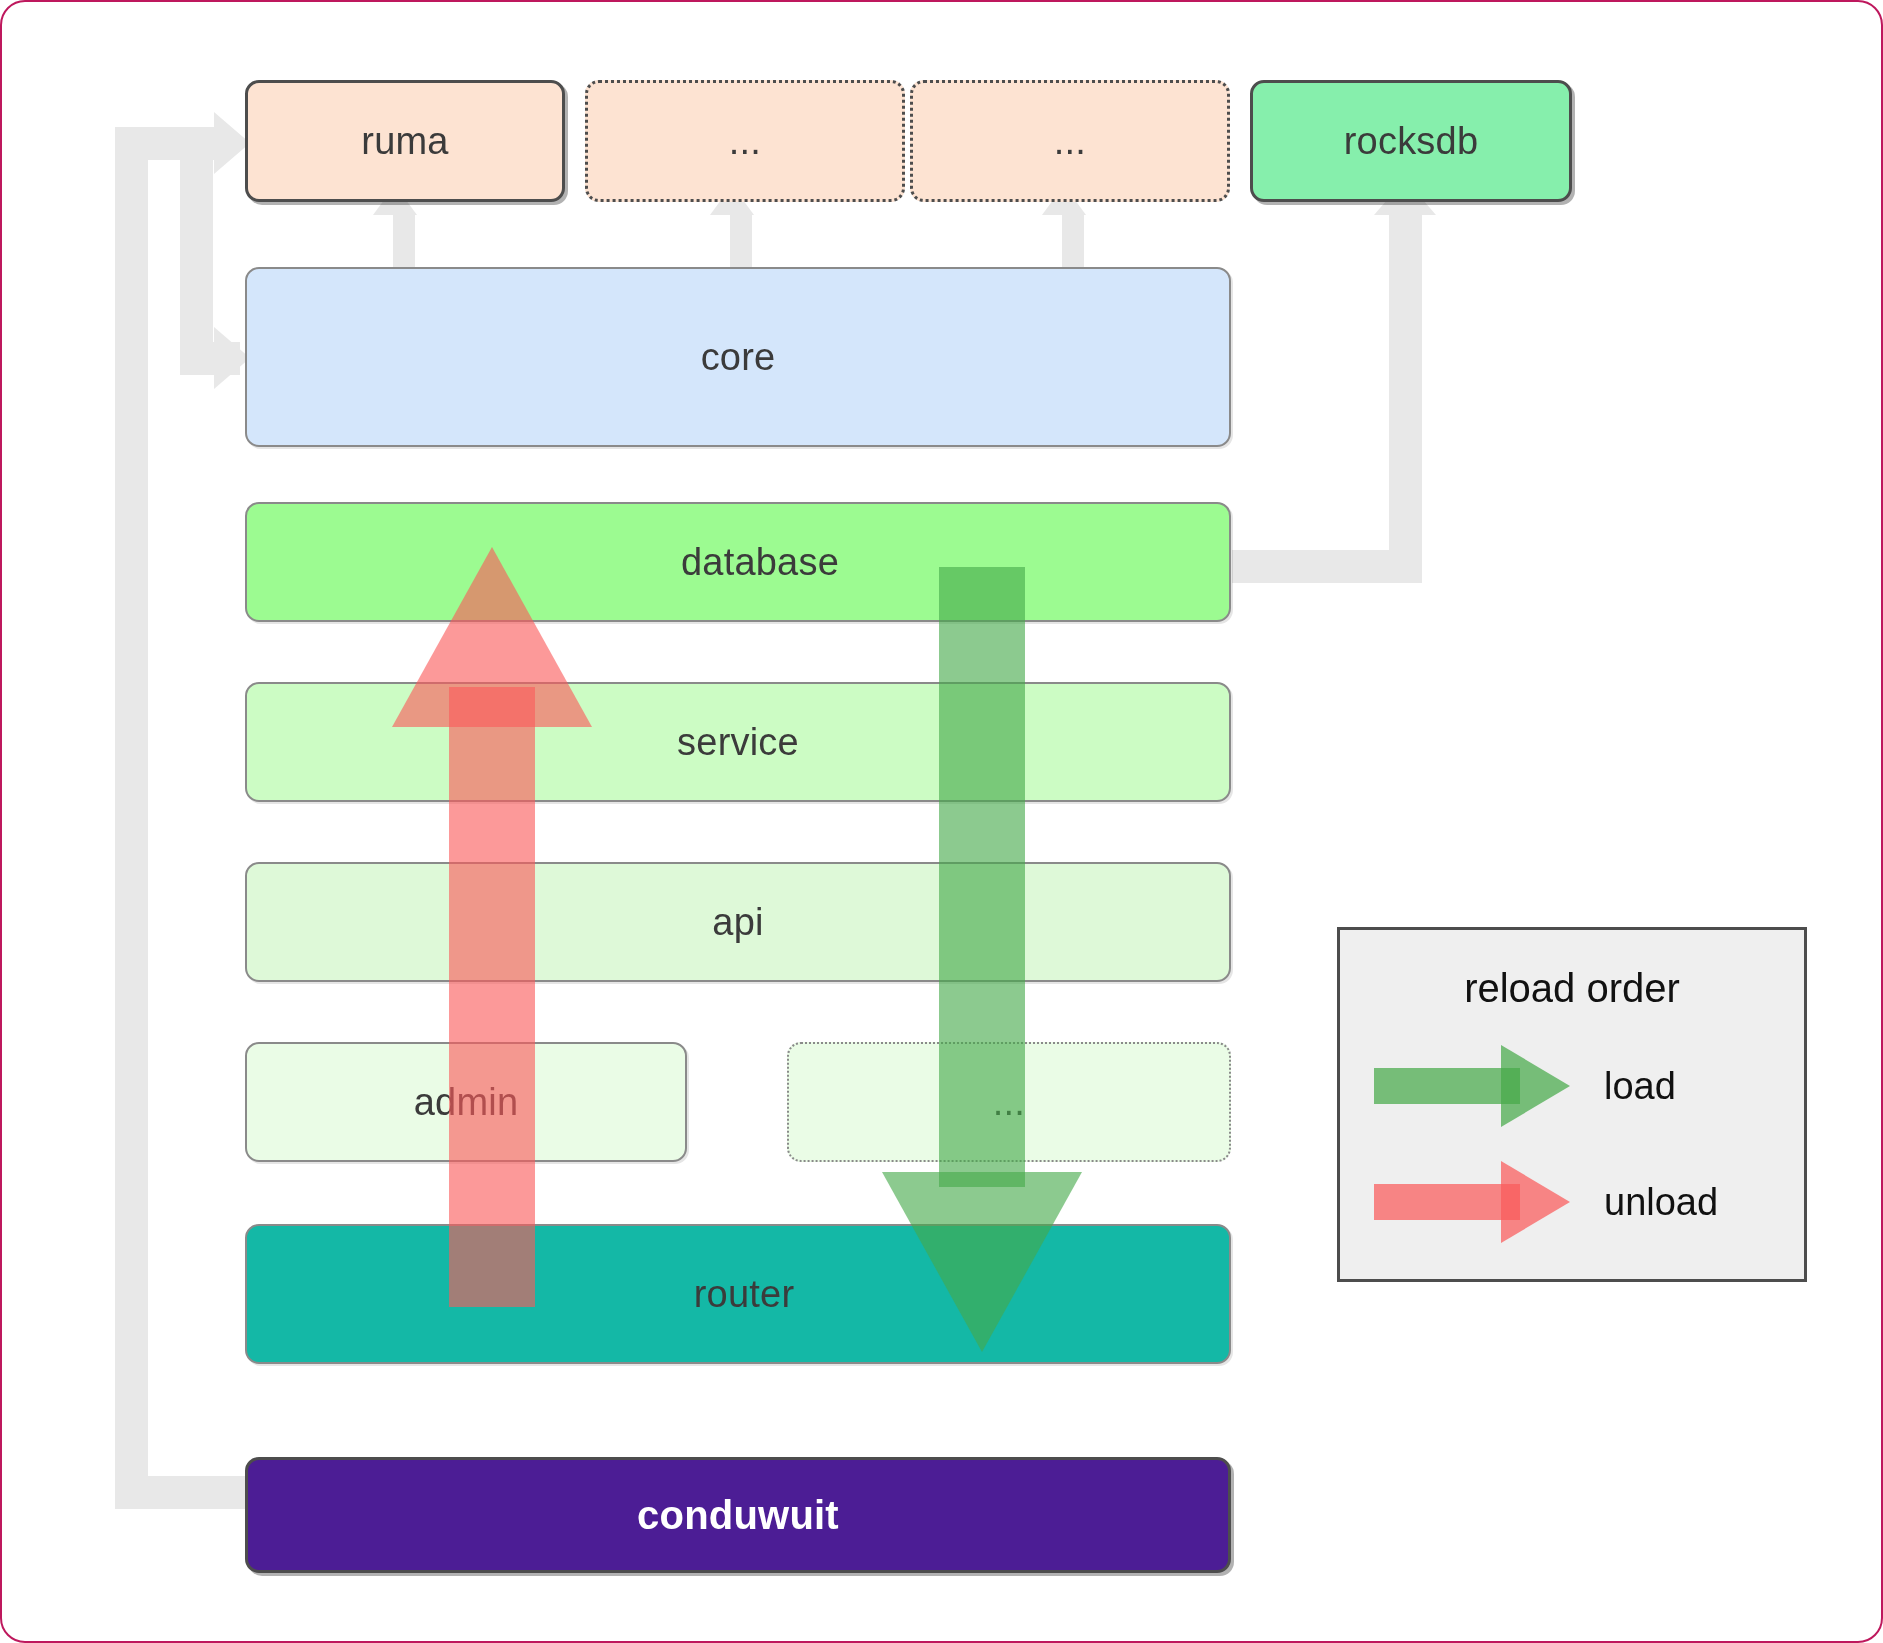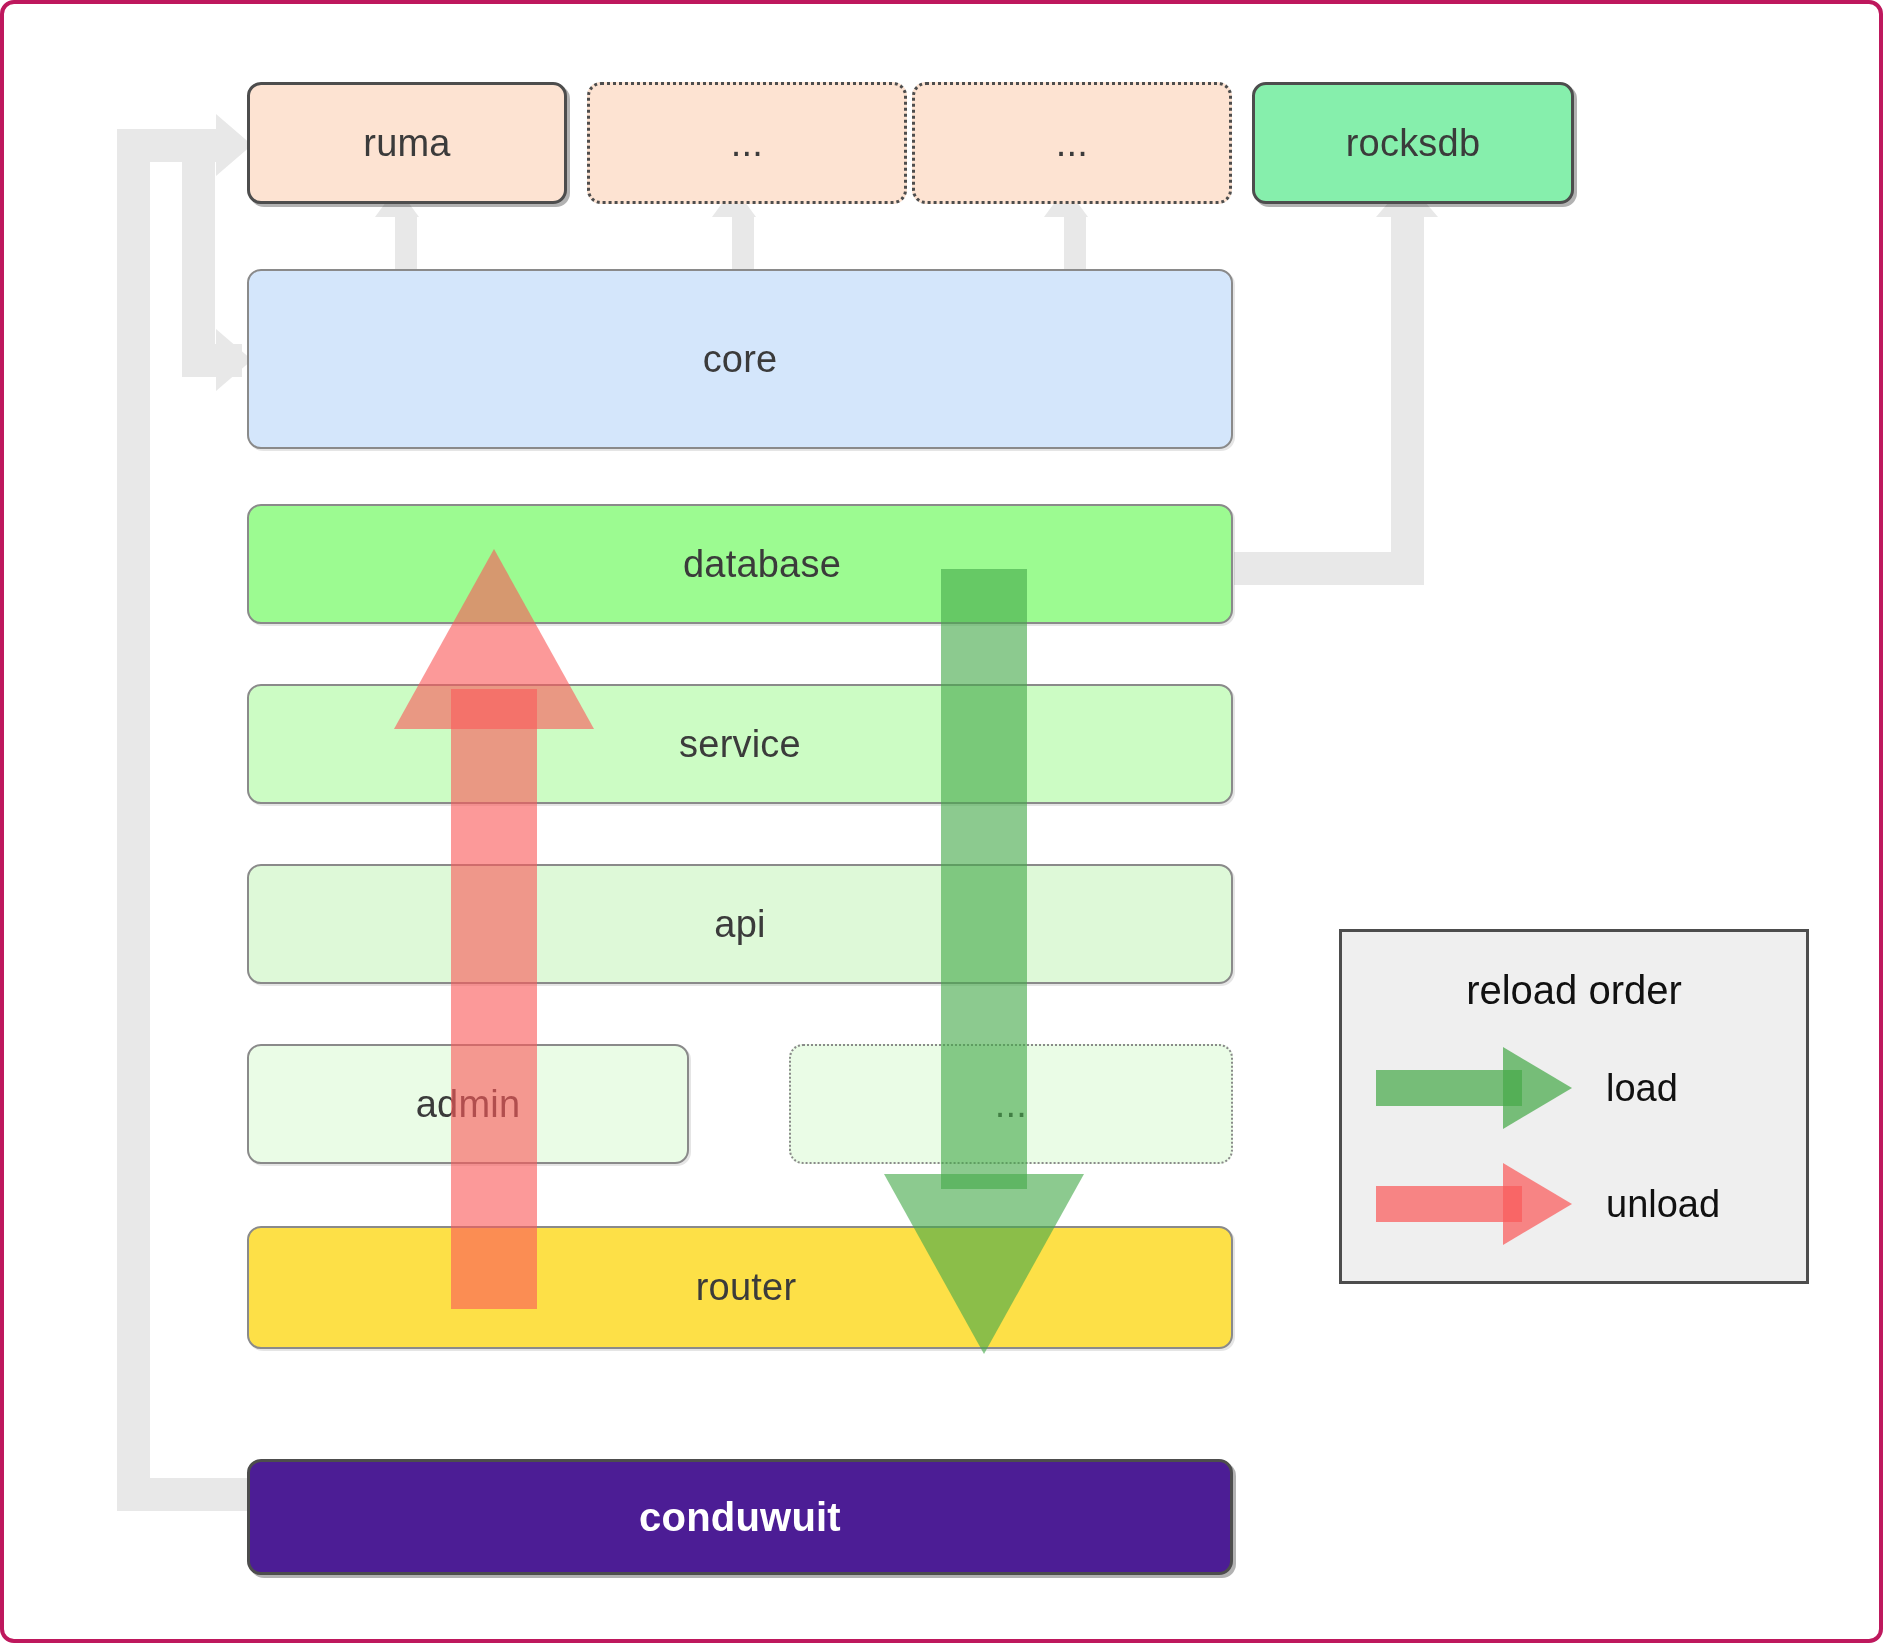--- a/index.html
+++ b/index.html
@@ -9,22 +9,22 @@
   }
   body {
     font-family: "Liberation Sans", sans-serif;
   }
 
   #canvas {
     position: relative;
     width: 1883px;
     height: 1643px;
     background: #ffffff;
-    border: 4px solid #be185d;
-    border-radius: 14px;
+    border: 2px solid #be185d;
+    border-radius: 25px;
     box-sizing: border-box;
     overflow: hidden;
   }
 
   
   .node {
     position: absolute;
     box-sizing: border-box;
     display: flex;
     align-items: center;
@@ -160,21 +160,21 @@
   </div>
 
   <div class="node gray softshadow l-box" style="left:243px; top:1040px; width:442px; height:120px; background:#eafce6;">
     <span>admin</span>
   </div>
 
   <div class="node dotted-gray l-box" style="left:785px; top:1040px; width:444px; height:120px; background:#eafce6;">
     <span>...</span>
   </div>
 
-  <div class="node gray softshadow l-box" style="left:243px; top:1222px; width:986px; height:123px; background:#fde047;padding-left:12px;">
+  <div class="node gray softshadow l-box" style="left:243px; top:1222px; width:986px; height:140px; background:#14b8a6;padding-left:12px;">
     <span>router</span>
   </div>
 
   <div class="node solid shadowed l-box" style="left:243px; top:1455px; width:986px; height:116px; background:#4c1d95; color:#ffffff; font-weight:bold; font-size:40px;">
     <span>conduwuit</span>
   </div>
 
   <svg class="flow" width="200" height="760" style="left:390px; top:545px;" viewBox="0 0 200 760">
     <g fill="#fa5a5a" fill-opacity="0.62">
       <rect x="57" y="140" width="86" height="620"></rect>

